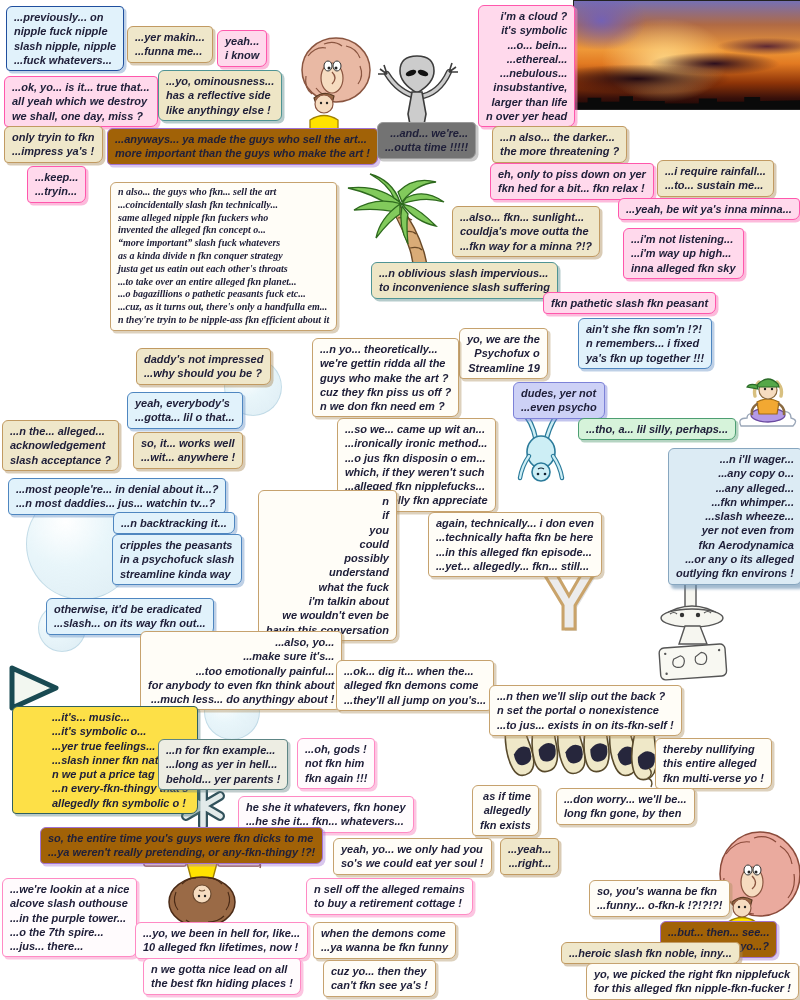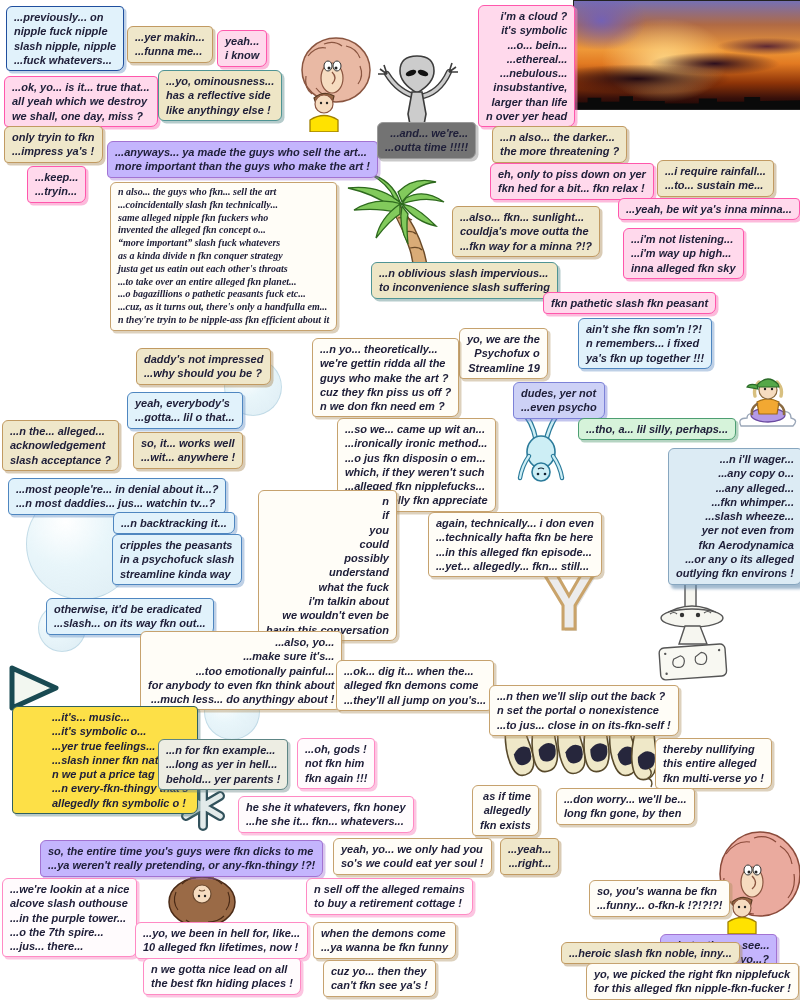--- a/index.html
+++ b/index.html
@@ -9,21 +9,21 @@
        font:italic 600 11px/1.3 "Liberation Sans",sans-serif;color:#20203a;white-space:nowrap;}
   .bub b{font-weight:800;}
   .ctr{text-align:right;}
   .sm{font-size:10px;line-height:1.28;font-family:Liberation Serif, serif;}
   .pink{background:#ffd9ec;border-color:#ff57ac;box-shadow:2.5px 2.5px 0 rgba(250,130,190,.55);}
   .whitepink{background:#fffbfd;border-color:#ff8ac4;box-shadow:2.5px 2.5px 0 rgba(250,140,195,.5);}
   .tan{background:#efe7ca;border-color:#c19a62;box-shadow:2.5px 2.5px 0 rgba(170,140,90,.45);}
   .white{background:#fffdf7;border-color:#c6a26e;box-shadow:2.5px 2.5px 0 rgba(170,140,90,.4);}
   .blue{background:#e1f2fb;border-color:#4e86c0;box-shadow:2.5px 2.5px 0 rgba(110,150,200,.45);}
   .navy{border-color:#1f4f9e;}
-  .lav{background:#c4b5fd;border-color:#a273d2;box-shadow:2.5px 2.5px 0 rgba(160,115,210,.4);margin-top:13px;}
+  .lav{background:#a16207;border-color:#a273d2;box-shadow:2.5px 2.5px 0 rgba(160,115,210,.4);}
   .grey{background:#737373;border-color:#9a9a9a;box-shadow:2.5px 2.5px 0 rgba(120,120,120,.4);}
   .tanteal{background:#eee6c6;border-color:#4f9494;box-shadow:2.5px 2.5px 0 rgba(90,140,140,.45);border-radius:6px;}
   .mint{background:#fde047;border-color:#2f6060;box-shadow:2.5px 2.5px 0 rgba(80,120,120,.4);padding-left:39px;}
   .green2{background:#d6f3da;border-color:#4d9e72;box-shadow:2.5px 2.5px 0 rgba(90,160,120,.45);}
   .greygreen{background:#ededе3;background:#ededE3;border-color:#5d8585;box-shadow:2.5px 2.5px 0 rgba(100,130,130,.4);}
   .peri{background:#cdd1f6;border-color:#7d82d8;box-shadow:2.5px 2.5px 0 rgba(120,125,215,.45);}
   .steel{background:#dcebf4;border-color:#87a6bf;box-shadow:3.5px 3.5px 3px rgba(100,140,175,.6);}
   .art{position:absolute;z-index:1;}
   .soap{position:absolute;z-index:0;border-radius:50%;
         background:radial-gradient(circle at 35% 30%, rgba(255,255,255,.95) 0%, rgba(214,238,246,.55) 42%, rgba(165,205,224,.38) 100%);
@@ -230,21 +230,21 @@
 <div class="bub white" style="left:337px;top:418px">...so we... came up wit an...<br>...ironically ironic method...<br>...o jus fkn disposin o em...<br>which, if they weren't such<br>...alleged fkn nipplefucks...<br>they'd prolly fkn appreciate</div>
 <div class="bub blue" style="left:8px;top:478px">...most people're... in denial about it...?<br>...n most daddies... jus... watchin tv...?</div>
 <div class="bub steel ctr" style="left:668px;top:448px">...n i'll wager...<br>...any copy o...<br>...any alleged...<br>...fkn whimper...<br>...slash wheeze...<br>yer not even from<br>fkn <b>Aerodynamica</b><br>...or any o its alleged<br>outlying fkn environs !</div>
 <div class="bub blue" style="left:113px;top:512px">...n backtracking it...</div>
 <div class="bub blue" style="left:112px;top:534px">cripples the peasants<br>in a psychofuck slash<br>streamline kinda way</div>
 <div class="bub white" style="left:428px;top:512px">again, technically... i don even<br>...technically hafta fkn be here<br>...in this alleged fkn episode...<br>...yet... allegedly... fkn... still...</div>
 <div class="bub blue" style="left:46px;top:598px">otherwise, it'd be eradicated<br>...slash... on its way fkn out...</div>
 <div class="bub white ctr" style="left:258px;top:490px">n<br>if<br>you<br>could<br>possibly<br>understand<br>what the fuck<br>i'm talkin about<br>we wouldn't even be<br>havin this conversation</div>
 <div class="bub white ctr" style="left:140px;top:631px">...also, yo...<br>...make sure it's...<br>...too emotionally painful...<br>for anybody to even fkn <b>think</b> about<br>...much less... <b>do</b> anythingy about !</div>
 <div class="bub white" style="left:336px;top:660px">...ok... dig it... when the...<br>alleged fkn demons come<br>...they'll all jump on you's...</div>
-<div class="bub white" style="left:489px;top:685px">...n then <b>we'll</b> slip out the <b>back ?</b><br>n set the <b>portal o nonexistence</b><br>...to jus... <b>close in</b> on its-fkn-self !</div>
+<div class="bub white" style="left:489px;top:685px">...n then <b>we'll</b> slip out the <b>back ?</b><br>n set the <b>portal o nonexistence</b><br>...to jus... <b>exists in</b> on its-fkn-self !</div>
 <div class="bub white" style="left:655px;top:738px">thereby nullifying<br>this entire alleged<br>fkn multi-verse yo !</div>
 <div class="bub white ctr" style="left:472px;top:785px">as if time<br>allegedly<br>fkn exists</div>
 <div class="bub white" style="left:556px;top:788px">...don worry... <b>we'll</b> be...<br><b>long</b> fkn <b>gone</b>, by <b>then</b></div>
 <div class="bub tan ctr" style="left:500px;top:838px">...yeah...<br>...right...</div>
 <div class="bub mint" style="left:12px;top:706px">...it's... music...<br>...it's symbolic o...<br>...yer true feelings...<br>...slash inner fkn nature...<br>n we put a price tag on em<br>...n every-fkn-thingy <b>that's</b><br>allegedly fkn symbolic o !</div>
 <div class="bub greygreen" style="left:158px;top:739px">...n for fkn example...<br>...long as yer in hell...<br>behold... yer parents !</div>
 <div class="bub whitepink" style="left:297px;top:738px">...oh, gods !<br>not fkn <b>him</b><br>fkn again !!!</div>
 <div class="bub whitepink" style="left:238px;top:796px">he she it whatevers, fkn honey<br>...he she it... fkn... whatevers...</div>
 <div class="bub lav" style="left:40px;top:827px">so, the entire time you's guys were fkn dicks to me<br>...ya weren't really pretending, or any-fkn-thingy !?!</div>
 <div class="bub white" style="left:333px;top:838px">yeah, yo... we only <b>had</b> you<br>so's we could <b>eat</b> yer <b>soul !</b></div>

